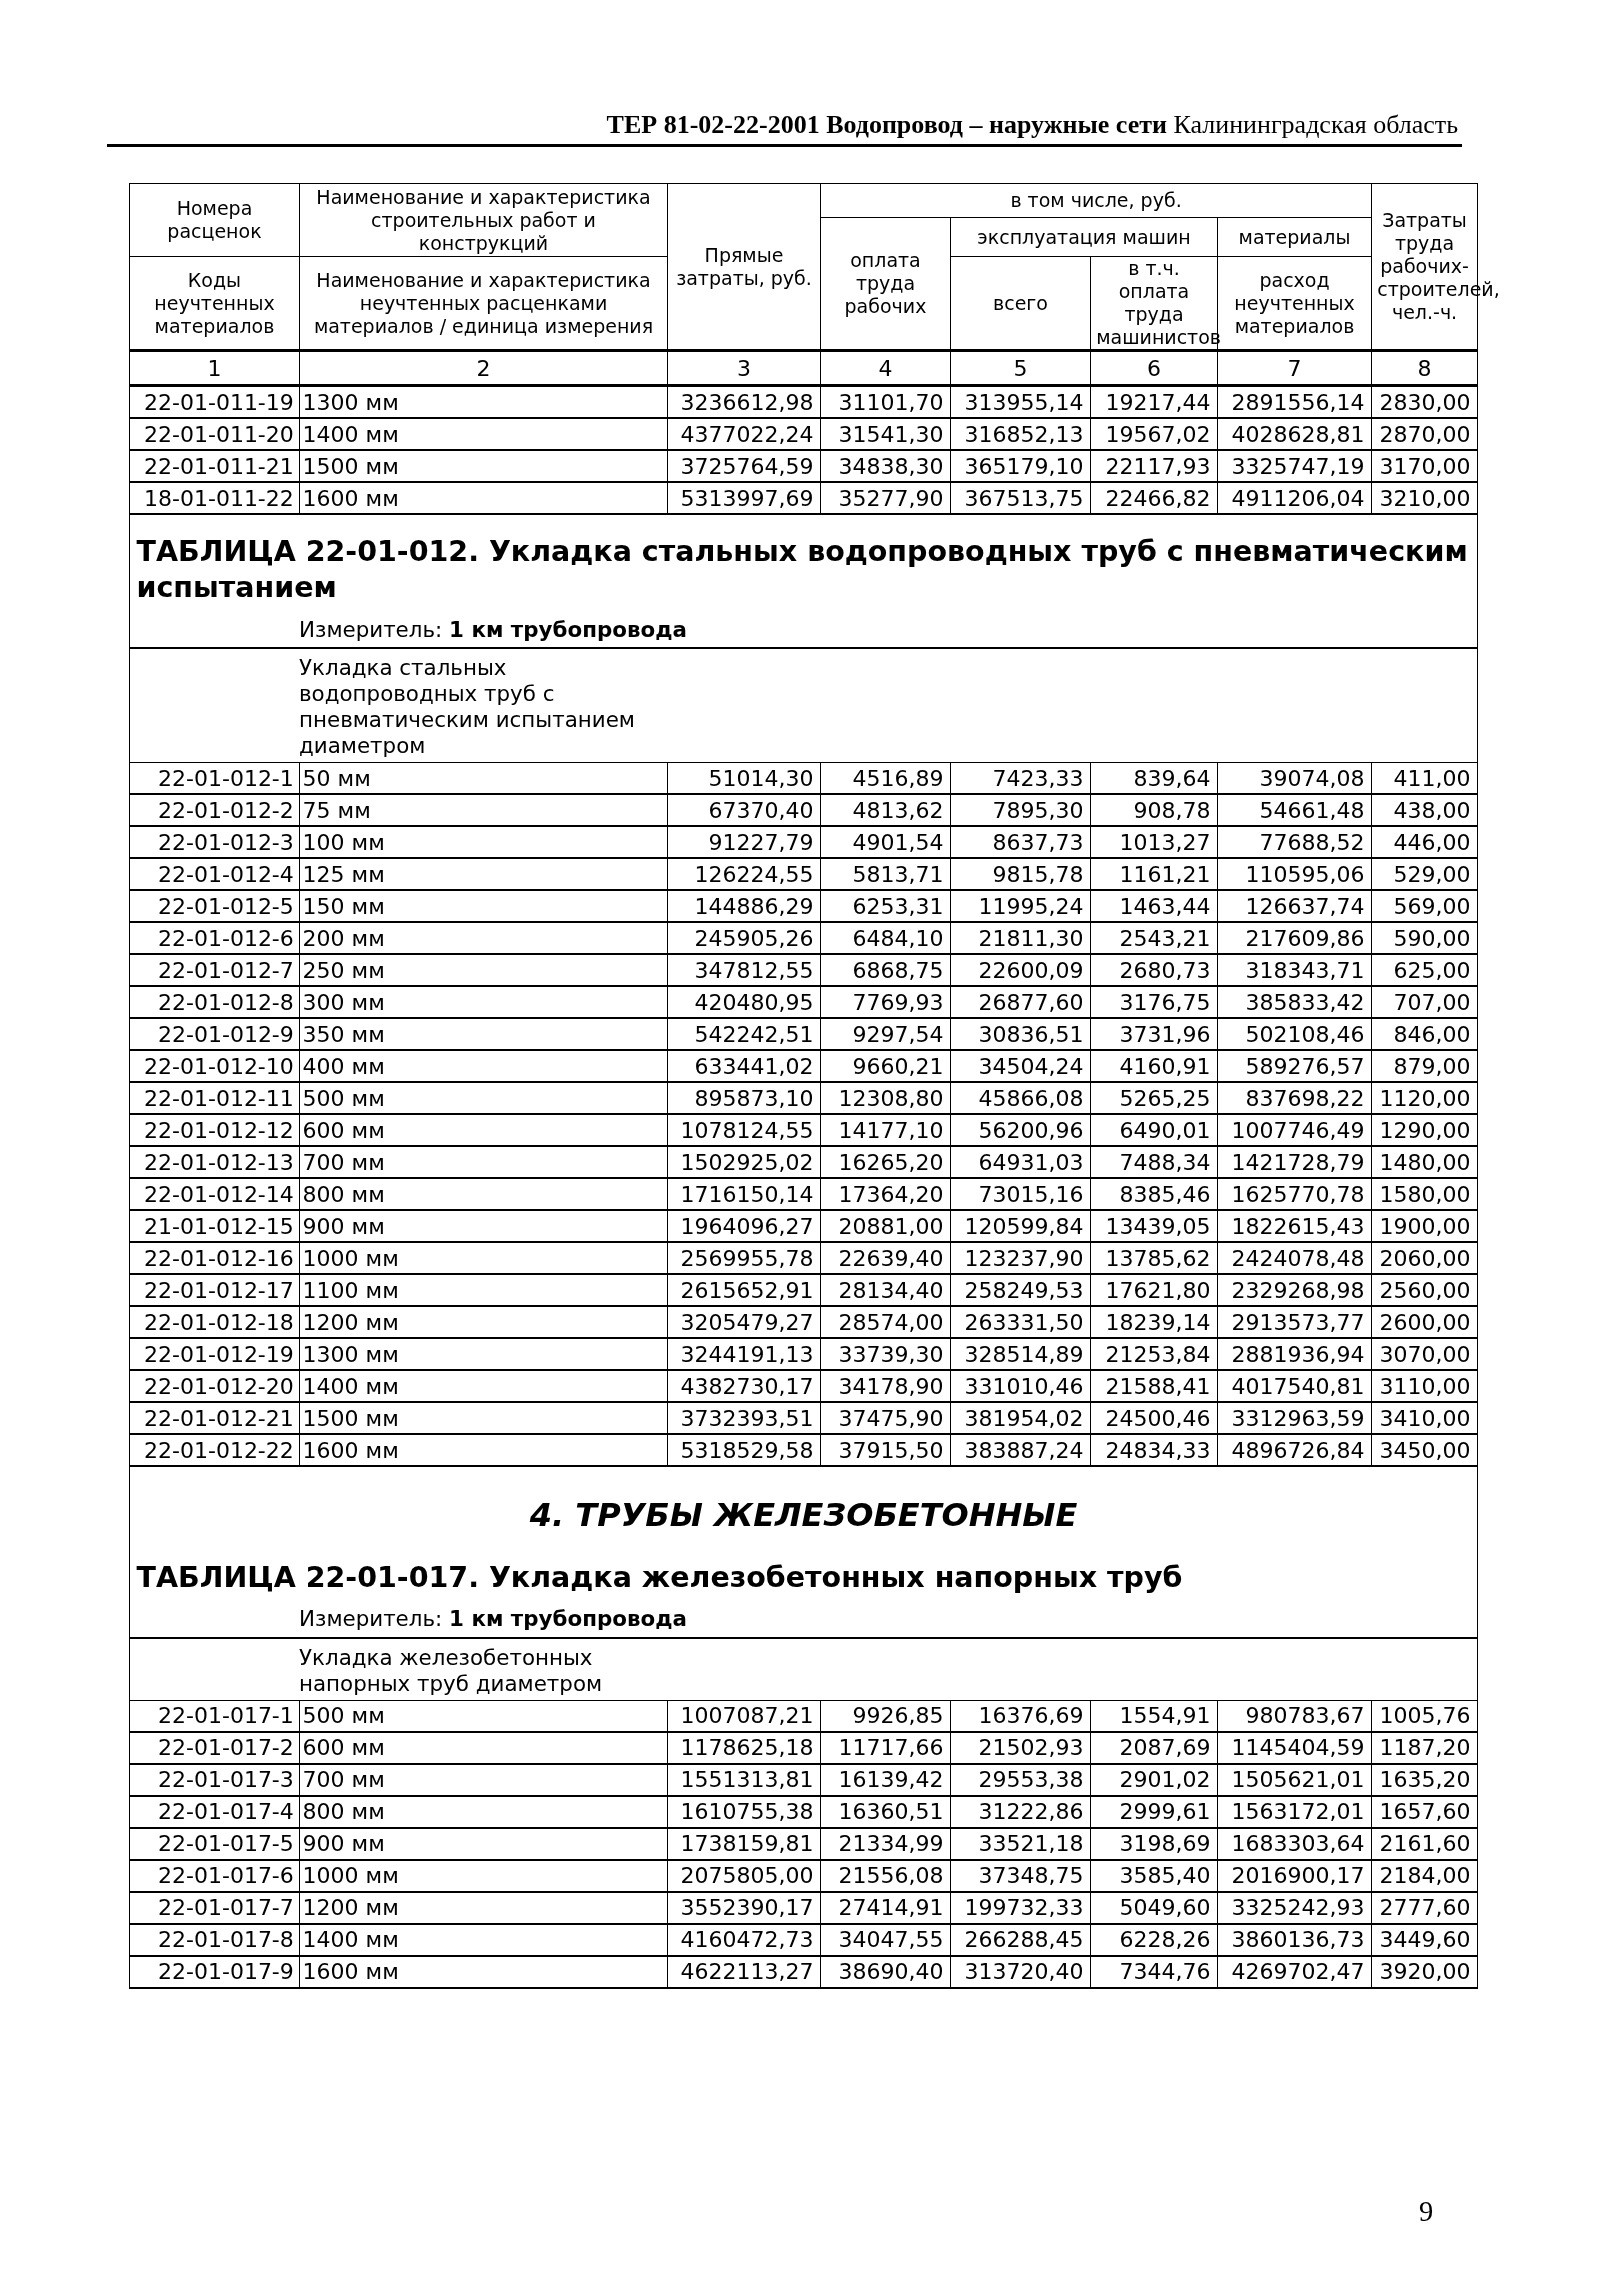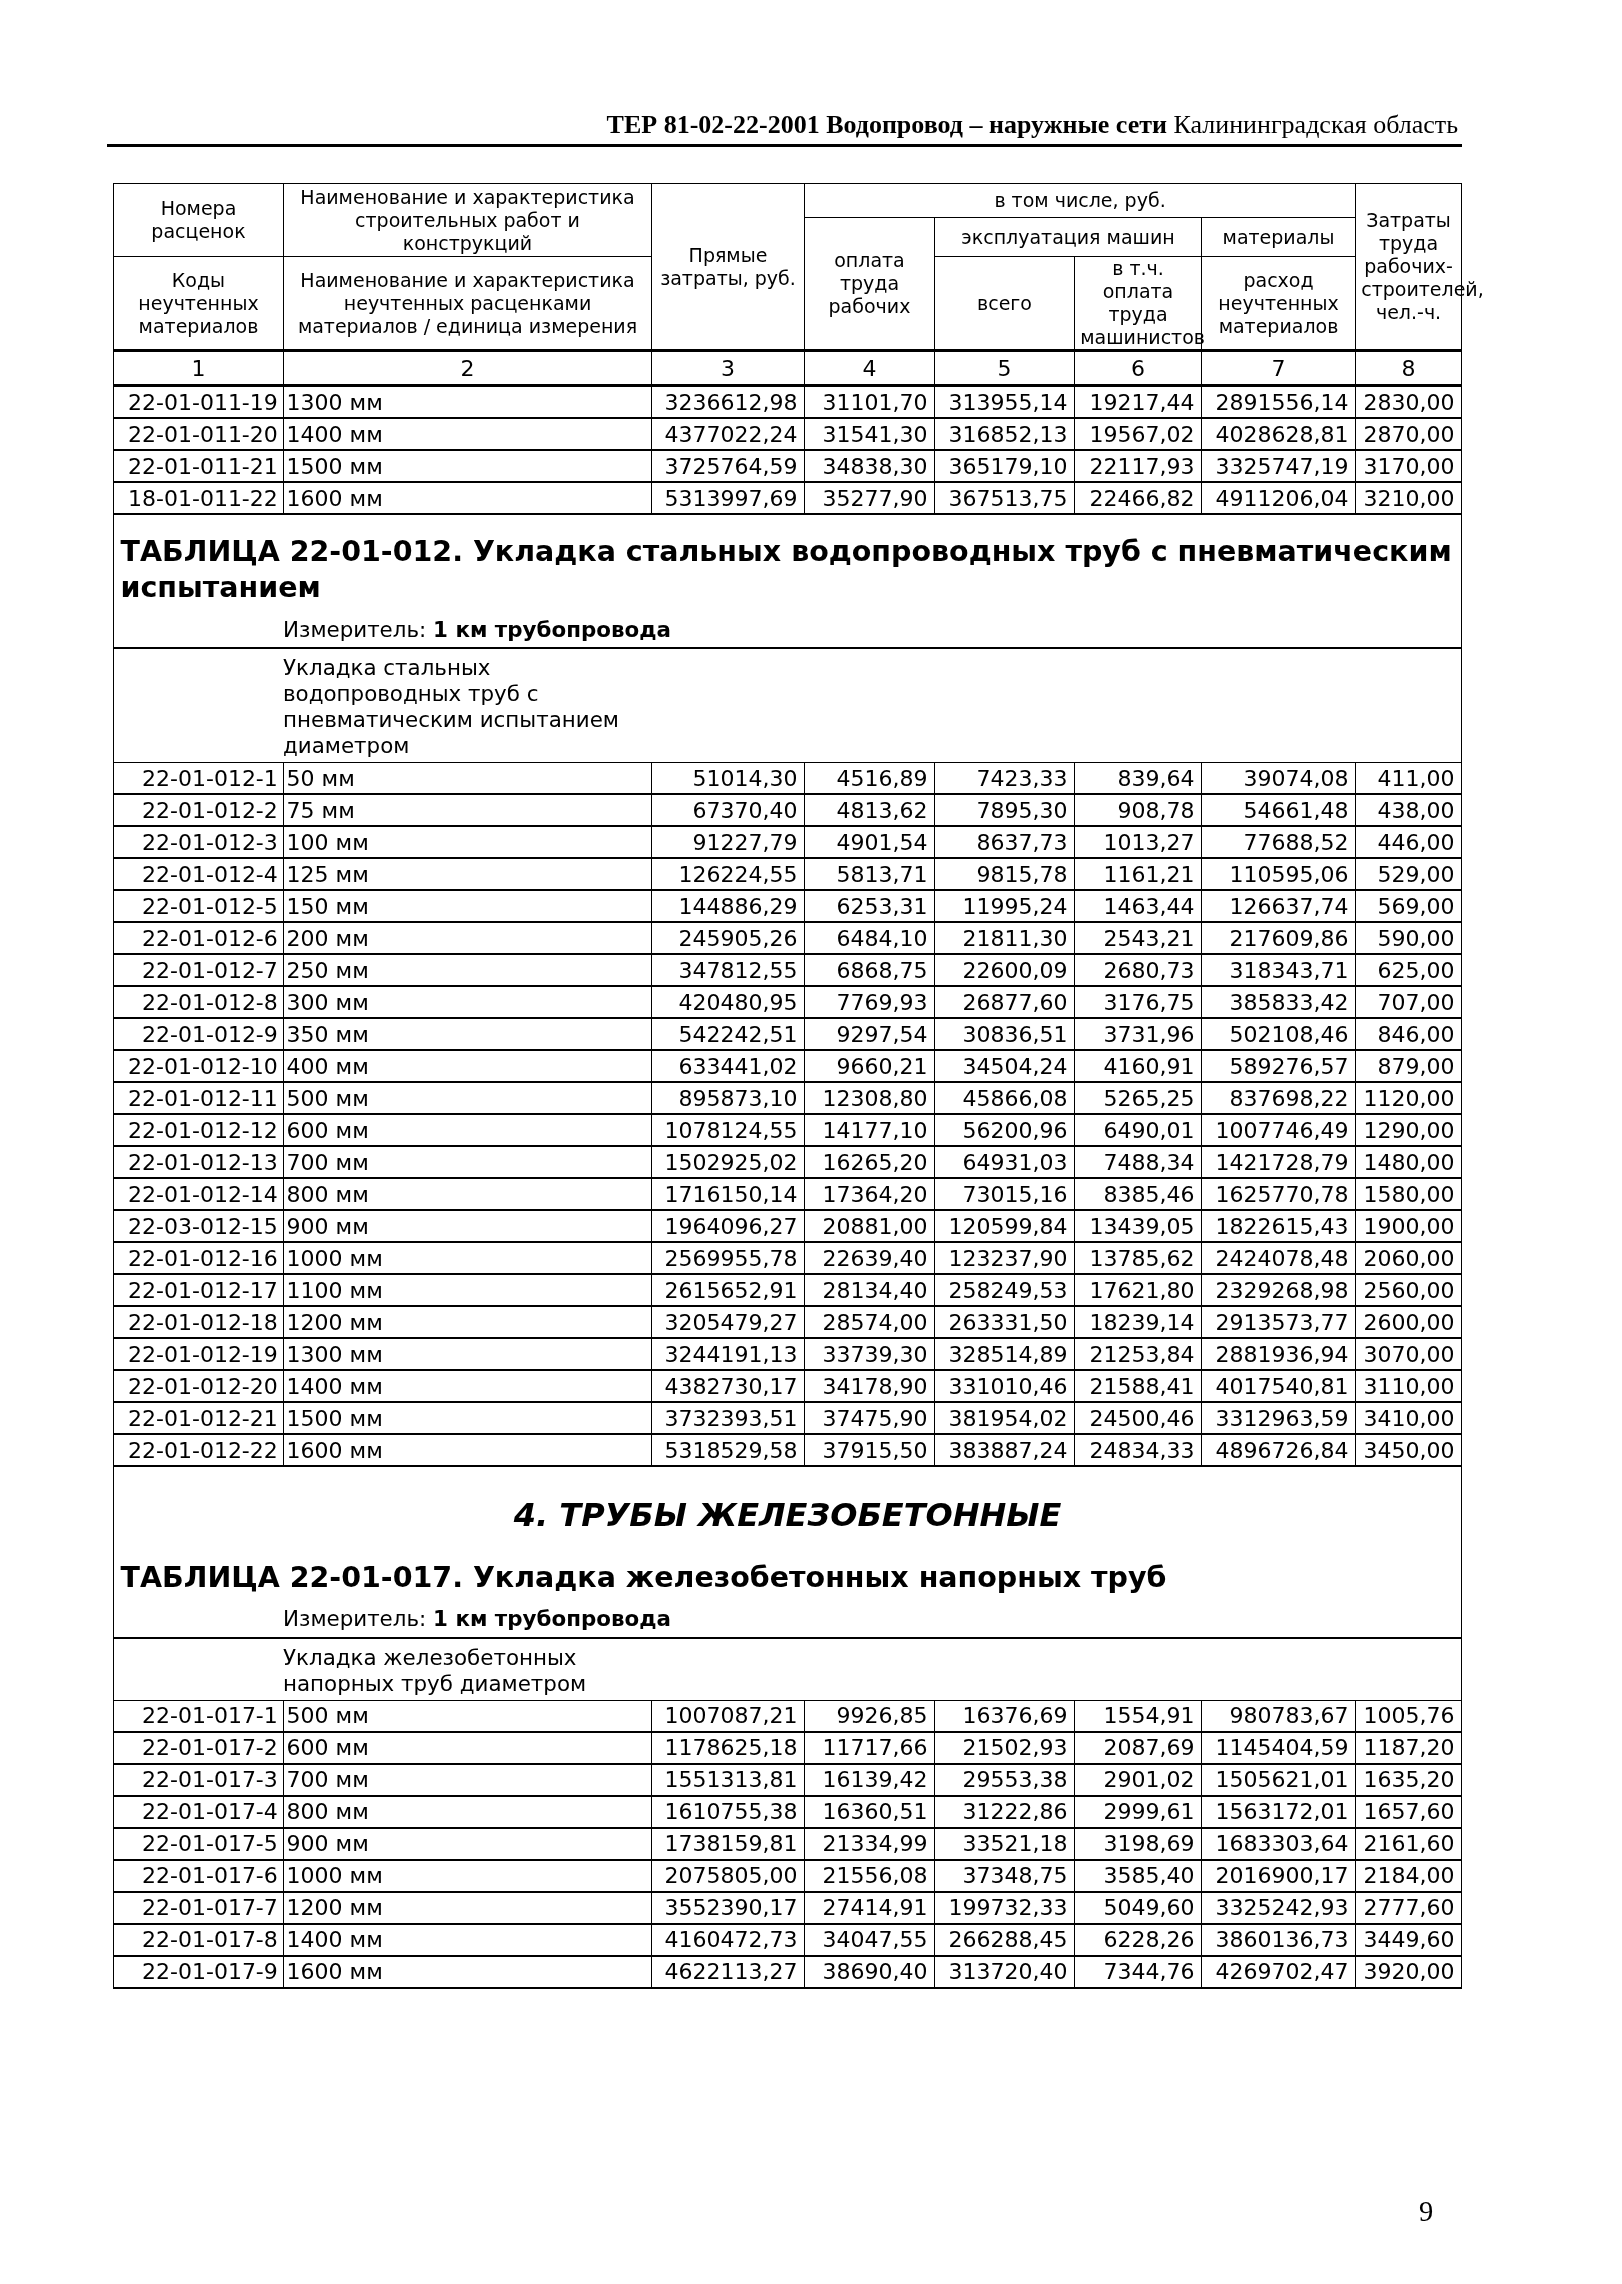--- a/index.html
+++ b/index.html
@@ -1,20 +1,20 @@
 <!DOCTYPE html>
 <html style="font-size:10.4px"><head>
 <meta charset="utf-8">
 <style>
   html, body { margin: 0; padding: 0; background: #ffffff; }
   body { width: 1623px; height: 2284px; position: relative; color: #000; font-family: "DejaVu Sans", sans-serif; }
   .running-head { position: absolute; left: 107px; top: 110px; width: 1351px; text-align: right; font-family: "Liberation Serif", serif; font-size: 26px; }
   .running-head b { font-weight: bold; }
   .head-rule { position: absolute; left: 107px; top: 144px; width: 1355px; height: 2.6px; background: #000; }
-  .sheet { position: absolute; left: 113px; top: 183px; width: 1348px; }
+  .sheet { position: absolute; left: 129px; top: 183px; width: 1348px; }
   table { border-collapse: collapse; width: 100%; table-layout: fixed; }
   td, th { border: 1.3px solid #000; font-weight: normal; padding: 0 5.2px; }
   th { font-size: 19px; line-height: 23px; text-align: center; vertical-align: middle; }
   .numrow td { text-align: center; font-size: 22px; height: 32px; border-bottom: 3.2px solid #000; border-top: 3.2px solid #000; }
   .data td { font-size: 22px; height: 30px; white-space: nowrap; }
   .data td.code { text-align: right; padding-left: 7.8px; }
   .data td.name { text-align: left; padding-left: 2.6px; }
   .data td.num { text-align: right; padding-right: 6.5px; }
   .data tr td { border-bottom: 2.6px solid #000; }
   .section-cell { border-left: 1.3px solid #000; border-right: 1.3px solid #000; border-top: none; border-bottom: none; padding: 0; }
@@ -273,21 +273,21 @@
           <td class="code">22-01-012-14</td>
           <td class="name">800 мм</td>
           <td class="num">1716150,14</td>
           <td class="num">17364,20</td>
           <td class="num">73015,16</td>
           <td class="num">8385,46</td>
           <td class="num">1625770,78</td>
           <td class="num">1580,00</td>
         </tr>
         <tr>
-          <td class="code">22-03-012-15</td>
+          <td class="code">21-01-012-15</td>
           <td class="name">900 мм</td>
           <td class="num">1964096,27</td>
           <td class="num">20881,00</td>
           <td class="num">120599,84</td>
           <td class="num">13439,05</td>
           <td class="num">1822615,43</td>
           <td class="num">1900,00</td>
         </tr>
         <tr>
           <td class="code">22-01-012-16</td>

